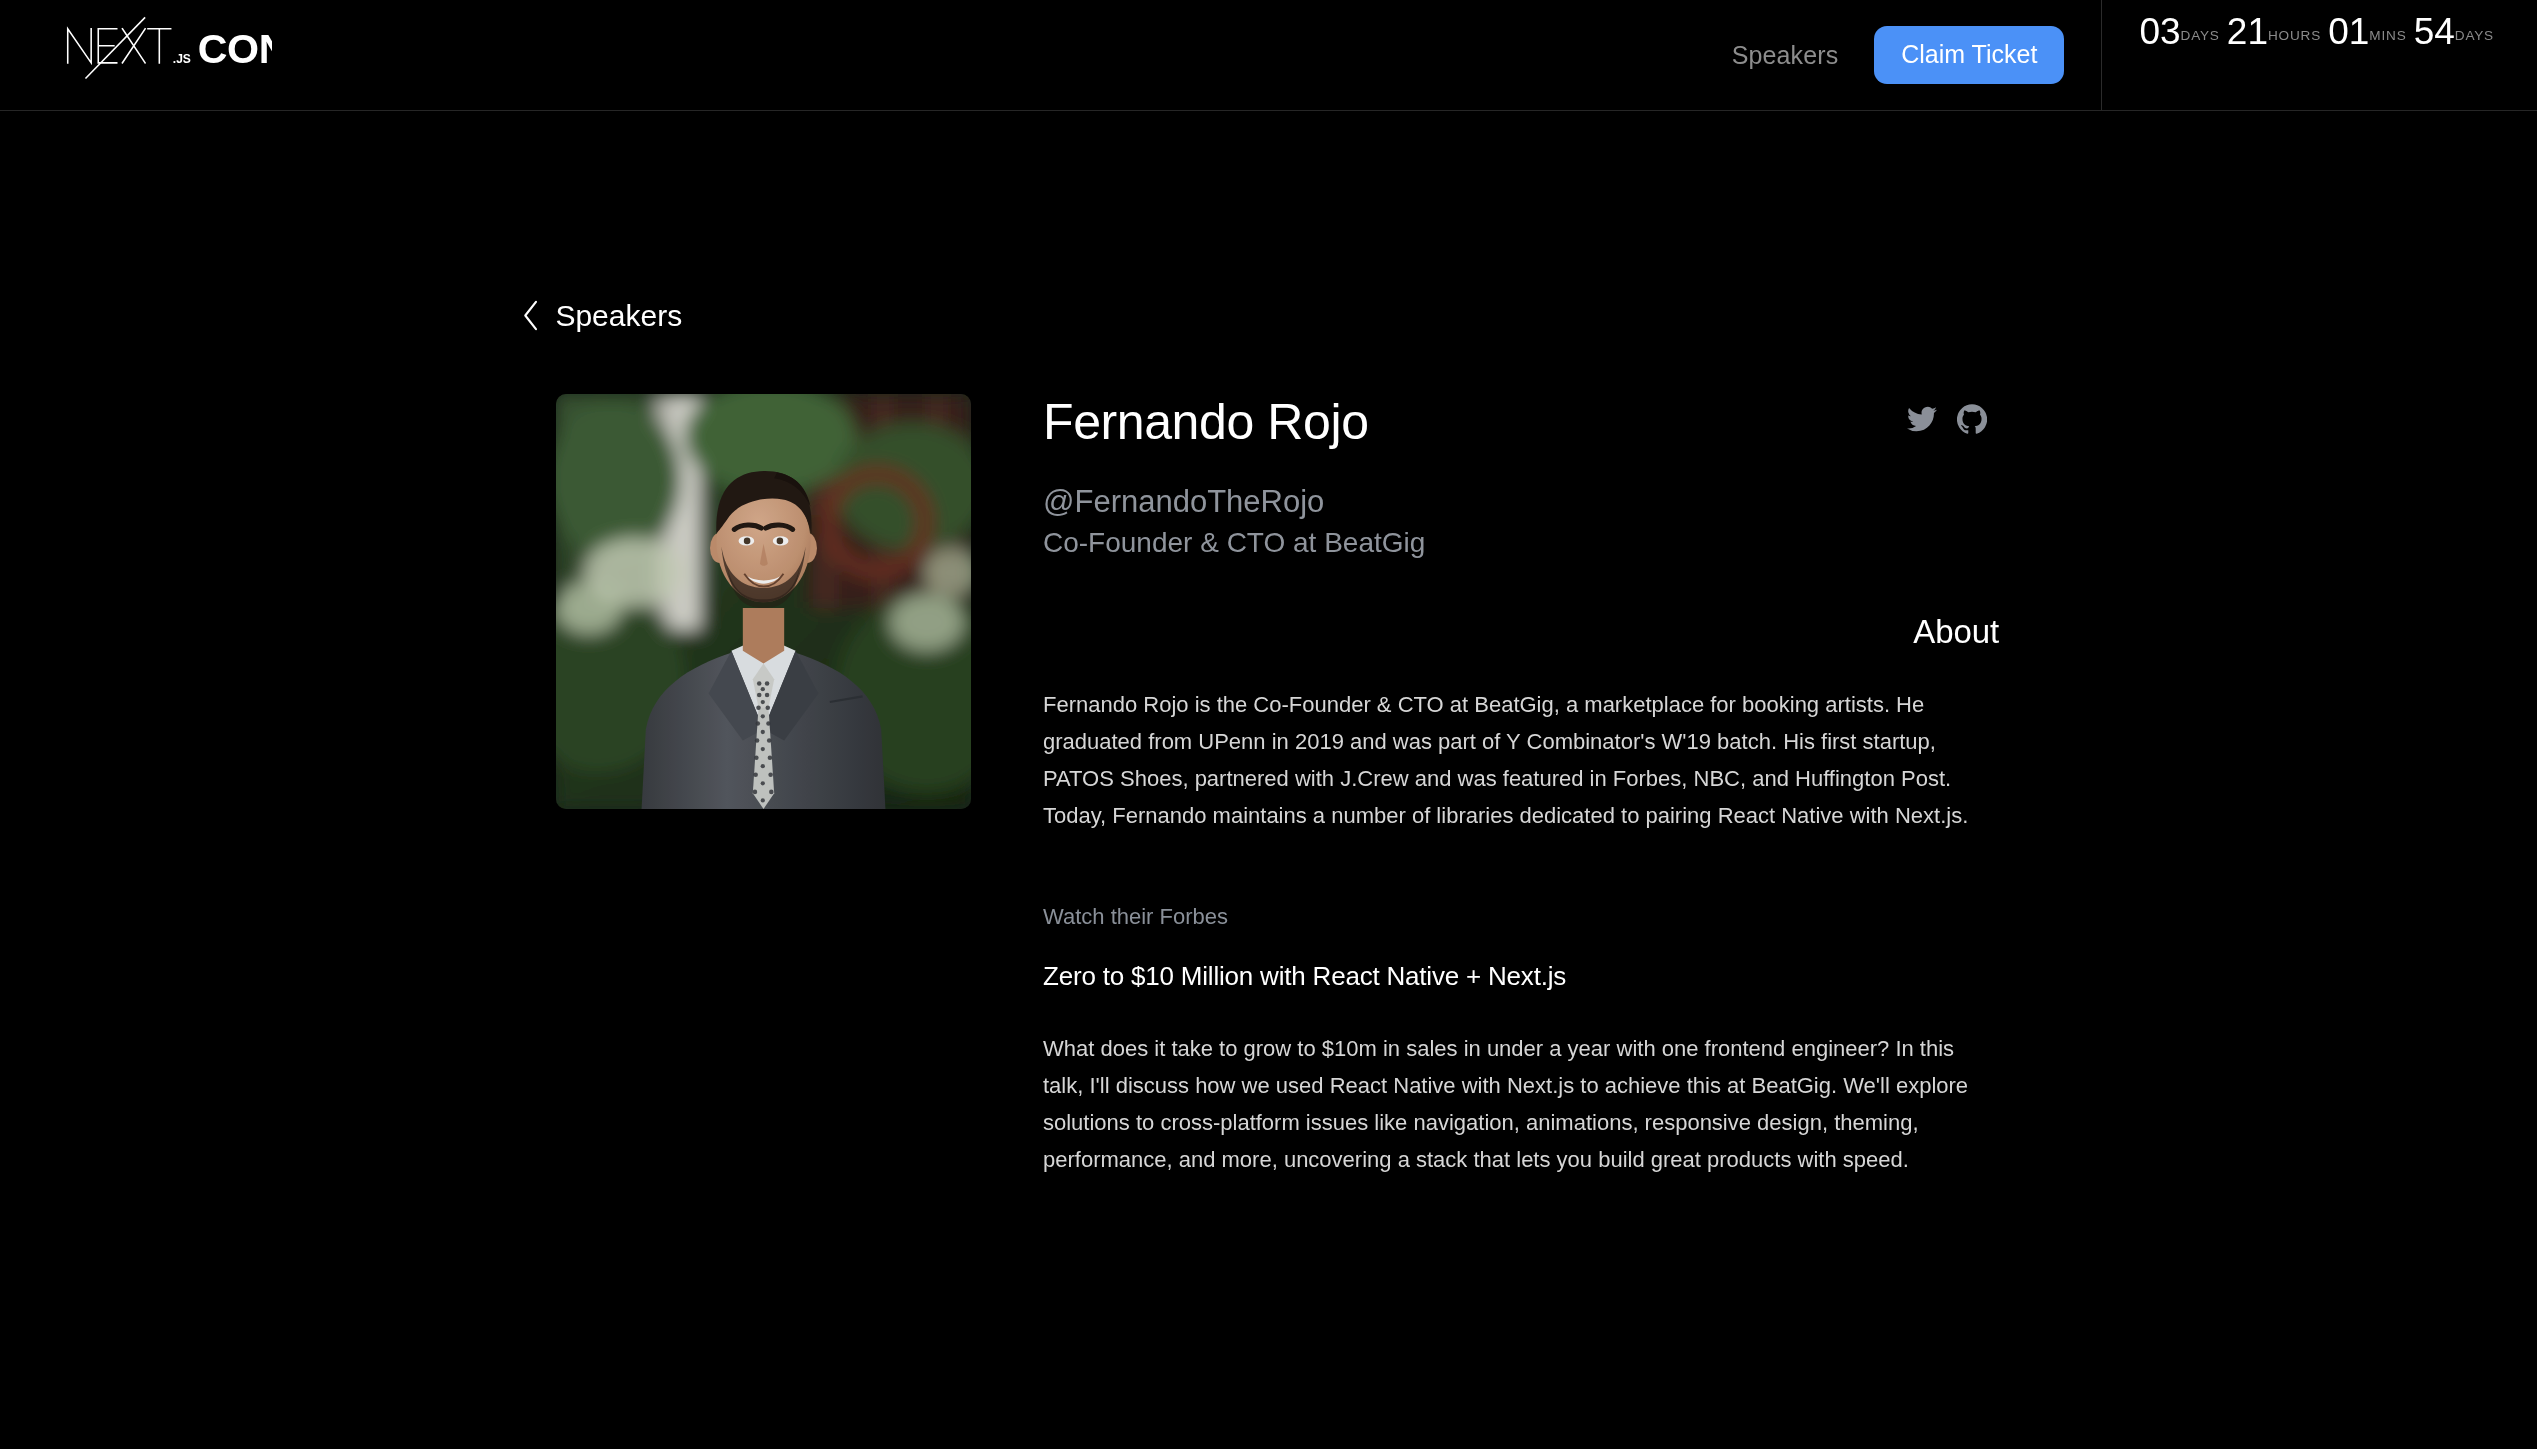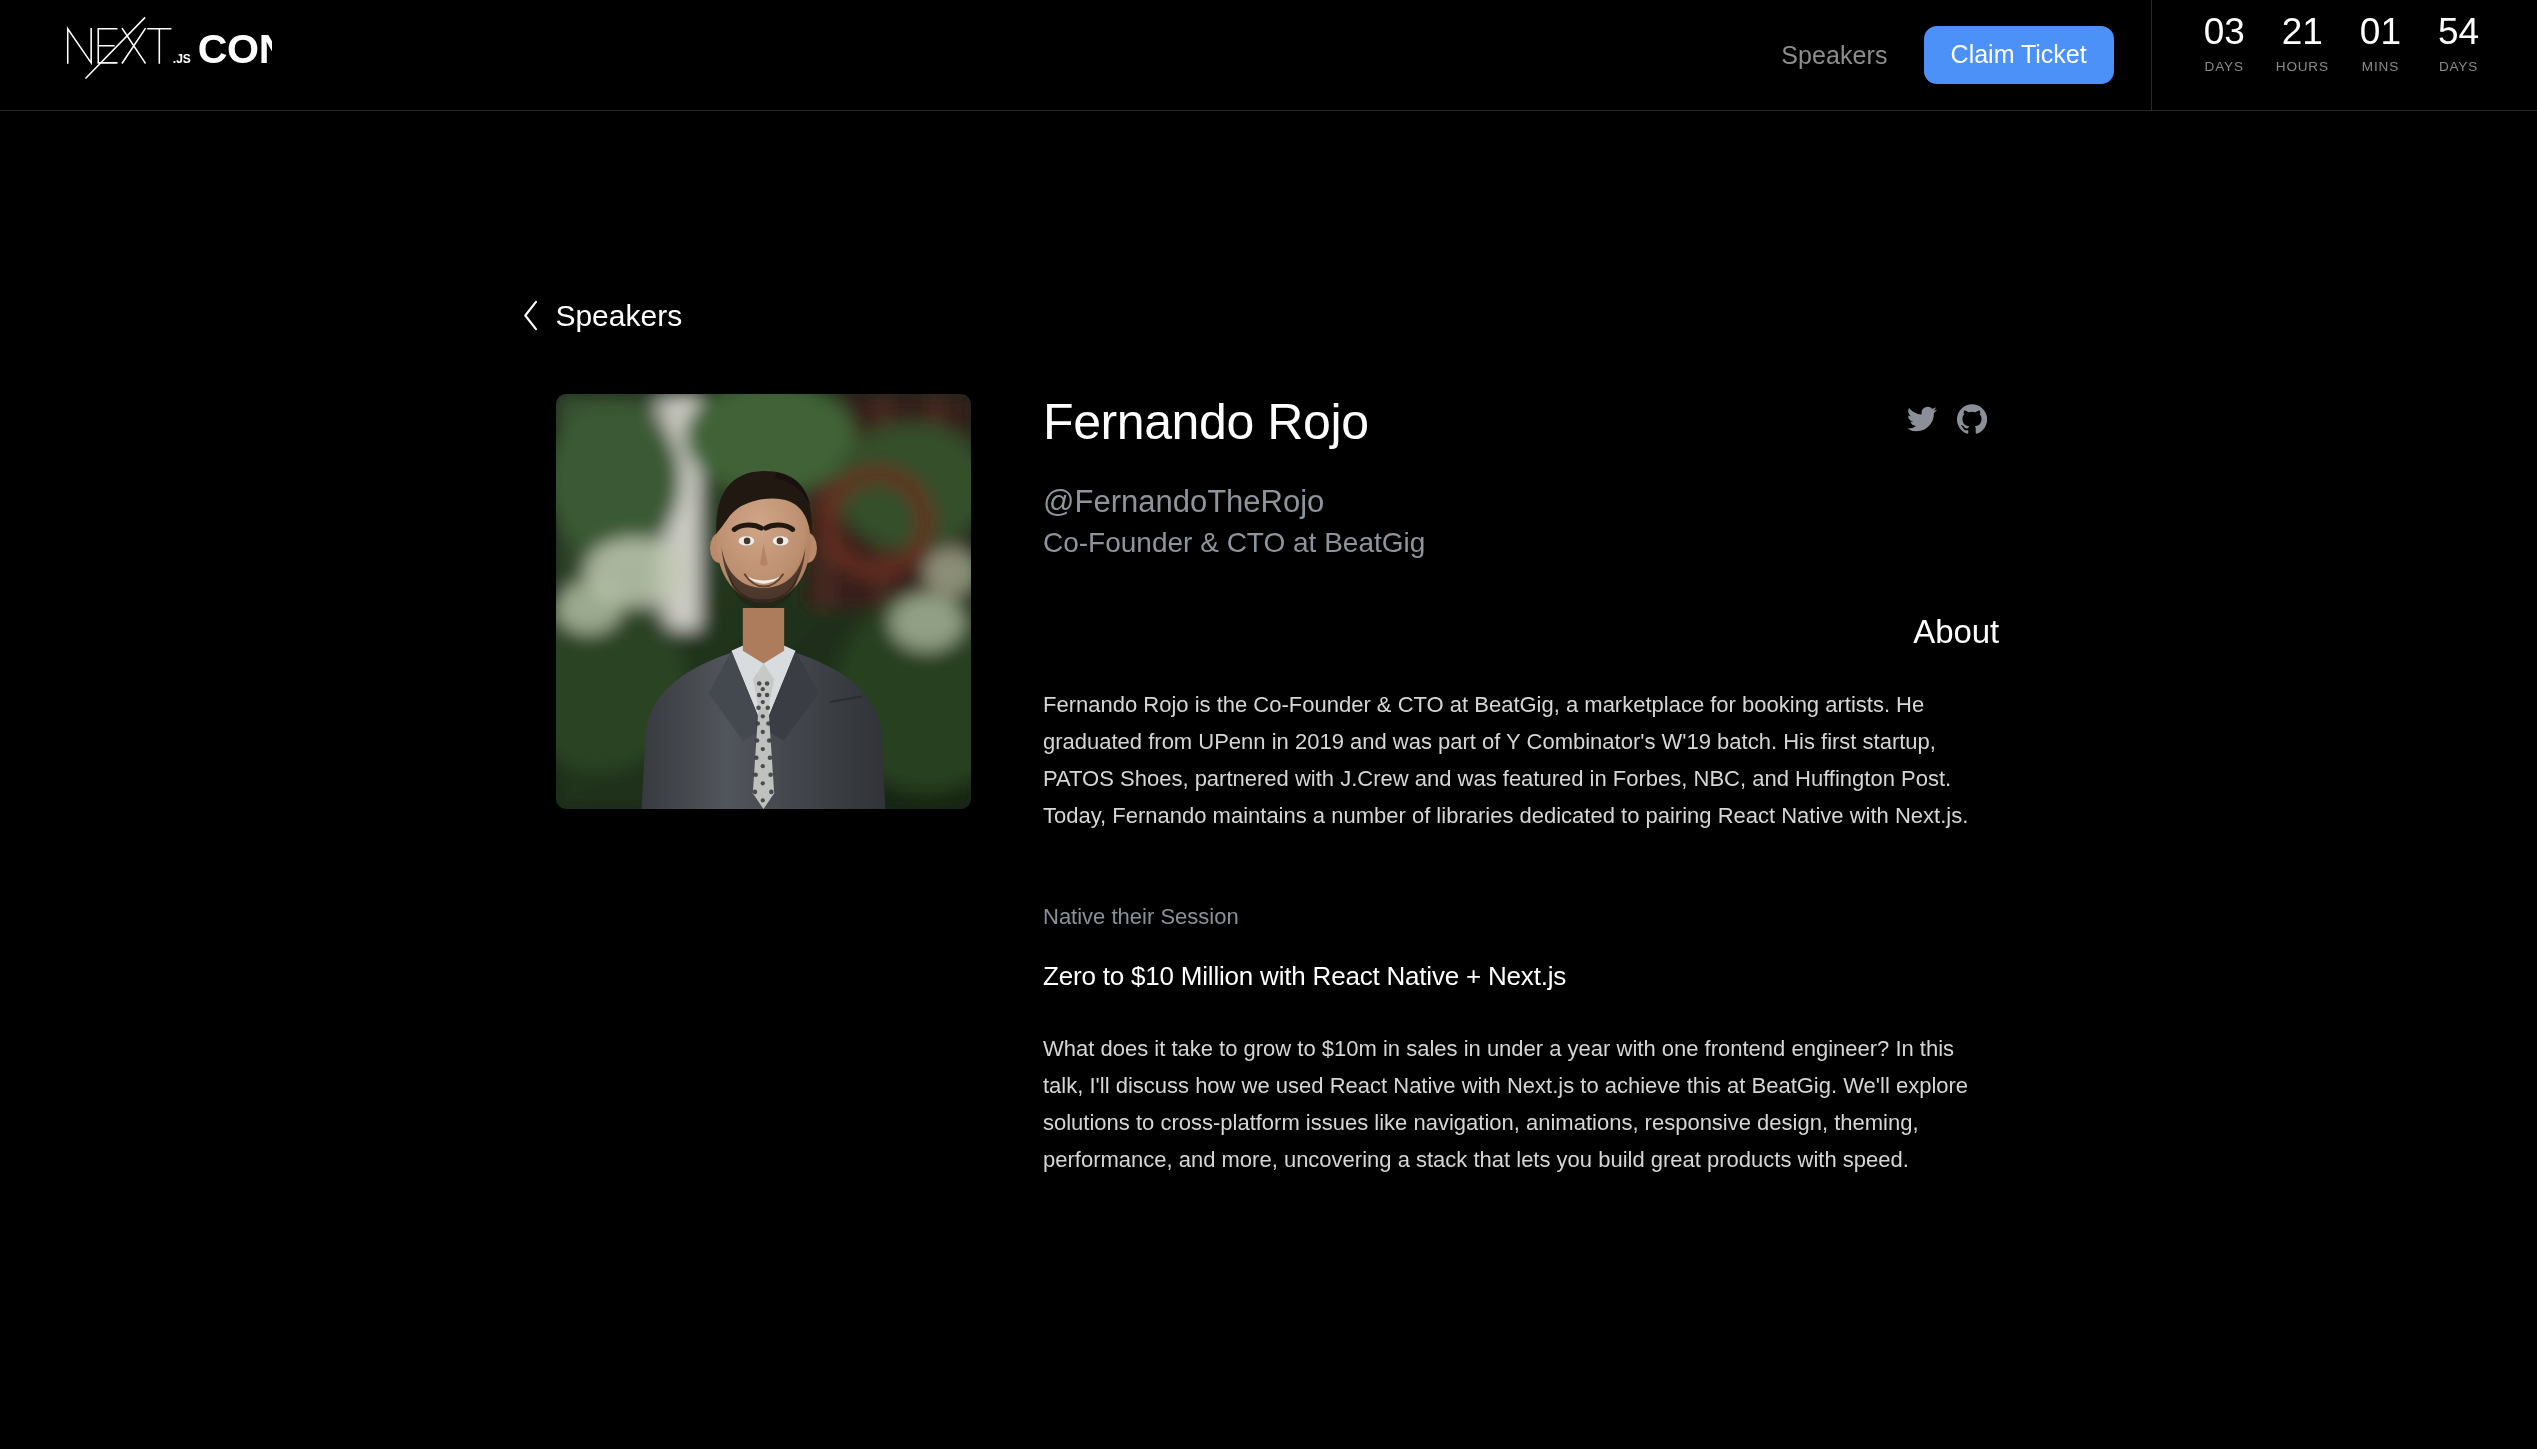--- a/index.html
+++ b/index.html
@@ -81,21 +81,21 @@
     margin-left: 37px;
     padding-left: 37px;
     border-left: 1.4px solid #2b2b2b;
     height: 110px;
     box-sizing: border-box;
     padding-top: 11.4px;
     padding-right: 44px;
   }
   .cd-unit {
     display: flex;
-    flex-direction: column;
+    flex-direction: row;
     align-items: center;
     min-width: 71px;
     margin-right: 7.1px;
   }
   .cd-unit:last-child { margin-right: 0; }
   .cd-value {
     color: #ffffff;
     font-size: 37px;
     line-height: 41px;
     letter-spacing: 0px;
@@ -447,21 +447,21 @@
           </div>
         </div>
 
         <p class="handle">@FernandoTheRojo</p>
         <p class="role">Co-Founder &amp; CTO at BeatGig</p>
 
         <h2 class="section-heading">About</h2>
         <p class="bio">Fernando Rojo is the Co-Founder &amp; CTO at BeatGig, a marketplace for booking artists. He graduated from UPenn in 2019 and was part of Y Combinator's W'19 batch. His first startup, PATOS Shoes, partnered with J.Crew and was featured in Forbes, NBC, and Huffington Post. Today, Fernando maintains a number of libraries dedicated to pairing React Native with Next.js.</p>
 
         <div class="session-block">
-          <p class="session-eyebrow">Native their Session</p>
+          <p class="session-eyebrow">Watch their Forbes</p>
           <h3 class="session-title">Zero to $10 Million with React Native + Next.js</h3>
           <p class="session-desc">What does it take to grow to $10m in sales in under a year with one frontend engineer? In this talk, I'll discuss how we used React Native with Next.js to achieve this at BeatGig. We'll explore solutions to cross-platform issues like navigation, animations, responsive design, theming, performance, and more, uncovering a stack that lets you build great products with speed.</p>
         </div>
 
       </div>
     </div>
   </main>
 </div>
 
 

